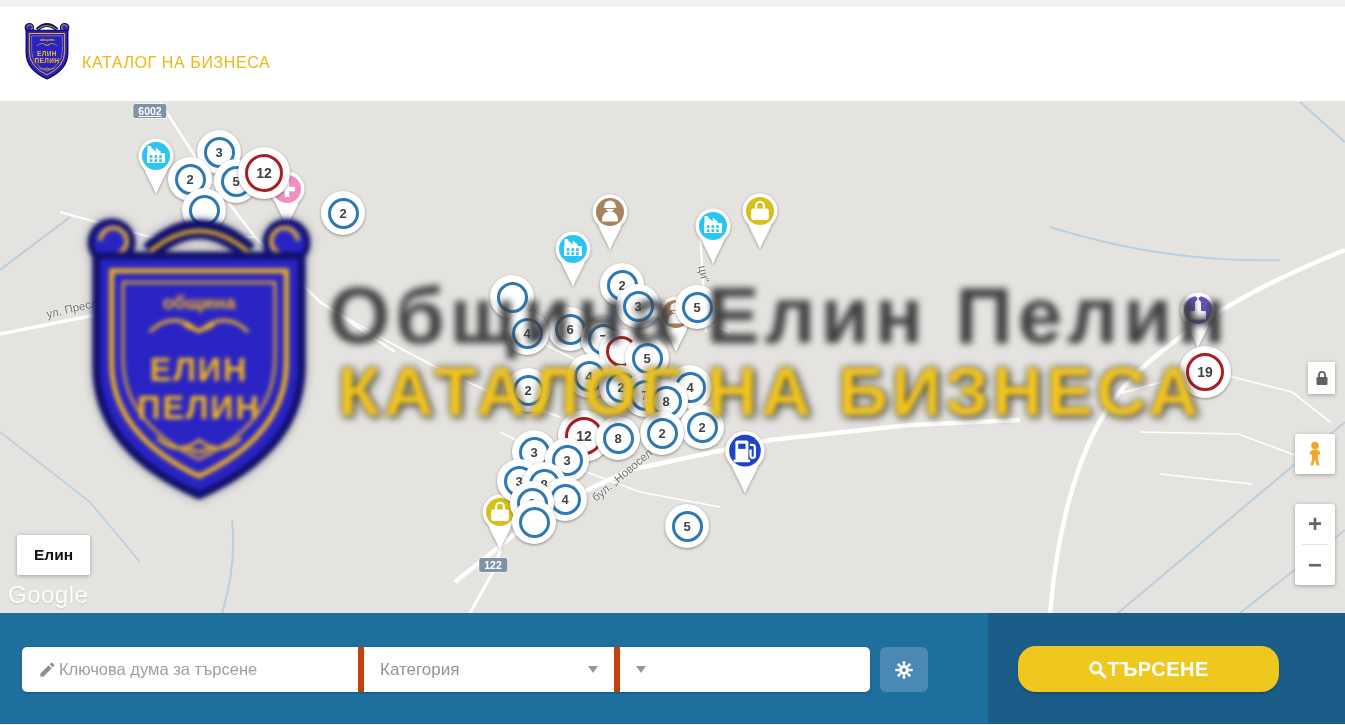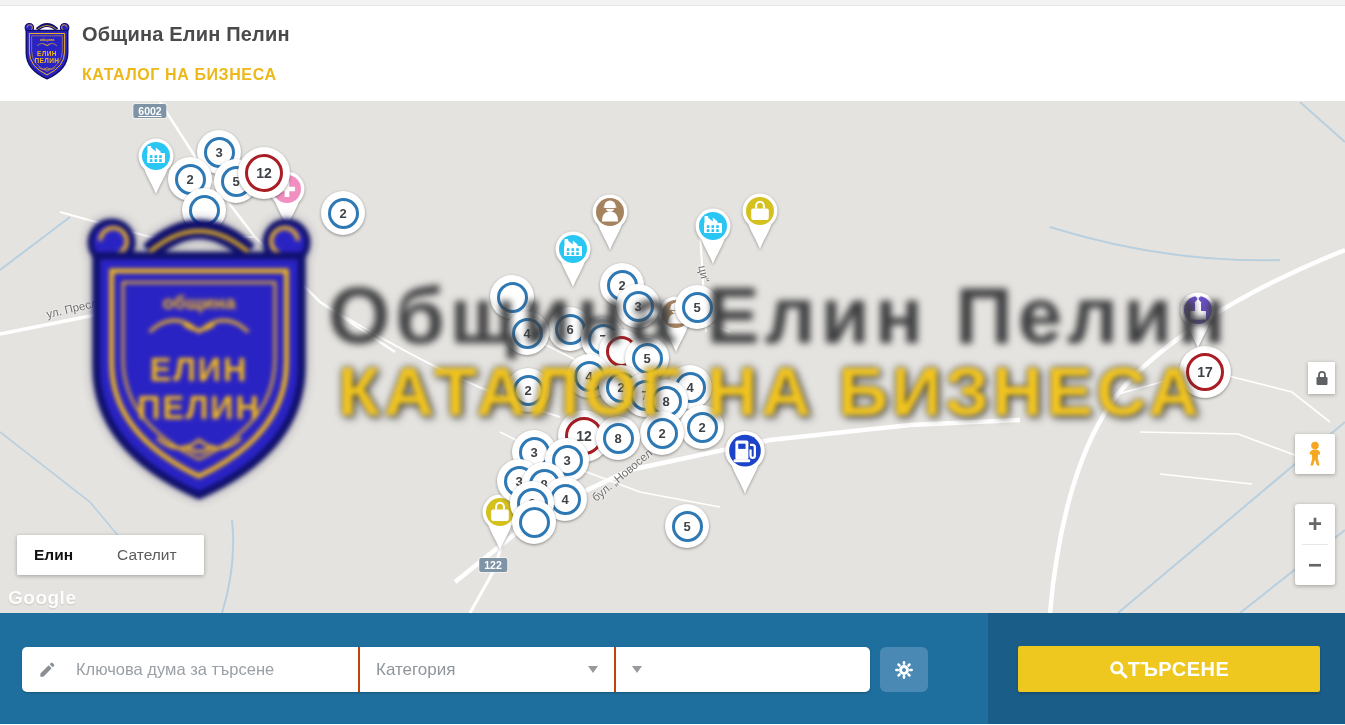--- a/index.html
+++ b/index.html
@@ -7,21 +7,21 @@
     --gear-btn-blue:#4a89b4; --brand-blue:#2a23c4; --brand-gold:#f0b81e;
   }
   *{box-sizing:border-box}
   body{margin:0;width:1345px;height:725px;overflow:hidden;background:#fff;
        font-family:"Liberation Sans",sans-serif;}
   .top-strip{height:6px;background:#f3f3f3;border-bottom:1px solid #e7e7e7}
   header{height:96px;background:#fff;display:flex;align-items:center;padding:0 24px;
          border-bottom:1px solid #e3e3e3}
   .brand{display:flex;align-items:center;gap:12px;cursor:pointer}
   .brand-title{font-size:20px;font-weight:700;color:#4a4a4c;letter-spacing:.2px}
-  .brand-subtitle{font-size:16px;font-weight:700;color:#edb817;letter-spacing:.6px;margin-top:20px}
+  .brand-subtitle{font-size:16px;font-weight:400;color:#edb817;letter-spacing:.6px;margin-top:20px}
   nav{margin-left:auto;display:flex;gap:30px;padding-right:2px}
   .nav-item{font-size:13.5px;font-weight:700;color:#3a3b3d;letter-spacing:.2px;cursor:pointer;white-space:nowrap}
 
   .map{position:relative;height:511px;background:#e5e3df;overflow:hidden}
   .roads{position:absolute;left:0;top:0}
   .street{position:absolute;font-size:11.5px;color:#6f6f6f;white-space:nowrap;
           text-shadow:0 0 2px #fff,0 0 2px #fff;transform-origin:center}
   .badge{position:absolute;background:#7f93a7;color:#fff;font-size:10.5px;font-weight:700;
          padding:1px 5px;border-radius:2px;transform:translate(-50%,-50%);
          box-shadow:0 0 0 1px rgba(255,255,255,.45)}
@@ -37,49 +37,49 @@
             color:#3e3f41;letter-spacing:5px;white-space:nowrap;filter:blur(3.5px)}
   .wm-line2{position:absolute;left:338px;top:250px;z-index:5;font-size:69px;font-weight:800;
             color:#f1c41e;letter-spacing:4px;white-space:nowrap;filter:blur(2.6px);
             text-shadow:0 0 6px rgba(30,30,30,.95),3px 3px 7px rgba(0,0,0,.55)}
 
   .maptype{position:absolute;left:17px;top:433px;display:flex;z-index:6;
            box-shadow:0 1px 4px rgba(0,0,0,.3);border-radius:2px;overflow:hidden}
   .maptype .mt{height:40px;display:flex;align-items:center;background:#fff;font-size:15.5px;cursor:pointer}
   .mt-map{font-weight:700;color:#111;padding:0 17px}
   .mt-sat{color:#5b5b5b;padding:0 27px}
-  .google{position:absolute;left:8px;bottom:4px;z-index:6;color:#fff;font-size:19px;font-weight:700;
+  .google{position:absolute;left:8px;bottom:4px;z-index:6;color:#fff;font-size:24px;font-weight:400;
           letter-spacing:.5px;opacity:.95;text-shadow:0 1px 2px rgba(0,0,0,.15)}
   .attribution{position:absolute;right:6px;bottom:3px;z-index:6;display:flex;gap:14px;
                font-size:11px;color:#3c3c3c}
   .ctl{position:absolute;background:#fff;box-shadow:0 1px 4px rgba(0,0,0,.3);z-index:6;
        display:flex;align-items:center;justify-content:center}
   .lock{left:1308px;top:260px;width:27px;height:32px}
   .pegman{left:1295px;top:332px;width:40px;height:40px;border-radius:2px;cursor:grab}
   .zoomctl{left:1295px;top:402px;width:40px;height:81px;border-radius:3px;flex-direction:column}
   .zoom-btn{width:40px;height:40px;display:flex;align-items:center;justify-content:center;
             font-size:24px;color:#666;font-weight:700;cursor:pointer}
   .zoom-div{width:26px;height:1px;background:#e6e6e6}
 
   .searchbar{position:relative;height:111px;background:var(--bar-blue)}
   .searchbar-right{position:absolute;left:988px;top:0;right:0;bottom:0;background:var(--bar-blue-dark)}
   .input-group{position:absolute;left:22px;top:34px;width:848px;height:45px;background:#fff;
                border-radius:5px;display:flex;align-items:stretch;box-shadow:0 1px 2px rgba(0,0,0,.25);z-index:2}
-  .ig-sec{display:flex;align-items:center;gap:17px;padding:0 16px}
+  .ig-sec{display:flex;align-items:center;gap:0;padding:0 16px}
   .ig-keyword{width:336px}
-  .ig-select{width:256px;border-left:2px solid #c2410c;cursor:pointer}
+  .ig-select{width:256px;border-left:6px solid #c2410c;cursor:pointer}
   .ig-keyword input{border:0;outline:0;flex:1;font-size:16.5px;font-family:inherit;color:#555;min-width:0}
   .ig-keyword input::placeholder{color:#9aa0a6}
   .ig-select span{flex:1;font-size:17px;color:#8f959b}
   .chev{width:0;height:0;border-left:5.5px solid transparent;border-right:5.5px solid transparent;
         border-top:7px solid #97999c}
   .gear-btn{position:absolute;left:880px;top:34px;width:48px;height:45px;background:var(--gear-btn-blue);
             border-radius:6px;display:flex;align-items:center;justify-content:center;cursor:pointer;z-index:2}
-  .search-btn{position:absolute;left:1018px;top:33px;width:302px;height:46px;background:var(--accent-yellow);
-              border-radius:2px;display:flex;align-items:center;justify-content:center;gap:0;cursor:pointer;
+  .search-btn{position:absolute;left:1018px;top:33px;width:261px;height:46px;background:var(--accent-yellow);
+              border-radius:18px;display:flex;align-items:center;justify-content:center;gap:0;cursor:pointer;
               box-shadow:0 2px 3px rgba(0,0,0,.2);z-index:2}
   .search-btn span{font-size:20px;font-weight:800;color:#fff;letter-spacing:.5px}
 </style>
 </head>
 <body>
 
 <div class="top-strip"></div>
 
 <header>
   <div class="brand">
@@ -93,21 +93,20 @@
     <path d="M6,22 H114 V80 Q114,124 60,148 Q6,124 6,80 Z" fill="#2a23c4" stroke="#10106e" stroke-width="4"></path>
     <path d="M14,30 H106 V78 Q106,116 60,138 Q14,116 14,78 Z" fill="none" stroke="#f0b81e" stroke-width="2.5"></path>
     <path d="M20,36 H100 V76 Q100,110 60,129 Q20,110 20,76 Z" fill="none" stroke="#f0b81e" stroke-width="1.3"></path>
     <text x="60" y="50" text-anchor="middle" font-size="10" font-weight="700" fill="#f0b81e">община</text>
     <path d="M34,62 q13,-12 26,0 q13,-12 26,0 M52,58 q8,6 16,0" stroke="#f0b81e" stroke-width="1.6" fill="none"></path>
     <text x="60" y="88" text-anchor="middle" font-size="17" font-weight="700" fill="#f0b81e" letter-spacing="1">ЕЛИН</text>
     <text x="60" y="108" text-anchor="middle" font-size="17" font-weight="700" fill="#f0b81e" letter-spacing="1">ПЕЛИН</text>
     <path d="M38,118 q11,10 22,1 q11,9 22,-1 M52,122 q8,6 16,0" stroke="#f0b81e" stroke-width="1.6" fill="none"></path>
   </svg></div>
     <div>
-      <div class="brand-title">Община Елин Пелин</div>
       <div class="brand-subtitle">КАТАЛОГ НА БИЗНЕСА</div>
     </div>
   </div>
 </header>
 
 <div class="map">
   <svg class="roads" width="1345" height="511" viewBox="0 0 1345 511">
     <g fill="none" stroke="#ffffff">
       <path d="M160,0 L205,70 L255,135 L320,200 L395,250" stroke-width="2.5"></path>
       <path d="M60,110 L150,135 L255,135" stroke-width="2"></path>
@@ -380,21 +379,21 @@
       <div class="cluster" style="height: 44px; width: 44px; left: 510px; top: 379px;">
         <div class="ring" style="height: 31px; width: 31px; border: 3px solid rgb(46, 120, 180); font-size: 13px;">3</div>
       </div>
       <div class="cluster" style="height: 44px; width: 44px; left: 512px; top: 398px;">
         <div class="ring" style="height: 31px; width: 31px; border: 3px solid rgb(46, 120, 180); font-size: 13px;"></div>
       </div>
       <div class="cluster" style="height: 44px; width: 44px; left: 665px; top: 402px;">
         <div class="ring" style="height: 31px; width: 31px; border: 3px solid rgb(46, 120, 180); font-size: 13px;">5</div>
       </div>
       <div class="cluster" style="height: 52px; width: 52px; left: 1179px; top: 244px;">
-        <div class="ring" style="height: 38px; width: 38px; border: 3px solid rgb(168, 30, 36); font-size: 14px;">17</div>
+        <div class="ring" style="height: 38px; width: 38px; border: 3px solid rgb(168, 30, 36); font-size: 14px;">19</div>
       </div>
     </div>
 
   <div class="wm-emblem" id="wm-emblem"><svg width="228" viewBox="0 0 120 152">
     <circle cx="14" cy="15" r="11" fill="#2a23c4" stroke="#10106e" stroke-width="3"></circle>
     <circle cx="106" cy="15" r="11" fill="#2a23c4" stroke="#10106e" stroke-width="3"></circle>
     <path d="M34,20 Q60,-4 86,20" fill="none" stroke="#10106e" stroke-width="10"></path>
     <path d="M34,20 Q60,-2 86,20" fill="none" stroke="#f0b81e" stroke-width="2"></path>
     <path d="M8,14 a7,7 0 1 1 9,7" fill="none" stroke="#f0b81e" stroke-width="2"></path>
     <path d="M112,14 a7,7 0 1 0 -9,7" fill="none" stroke="#f0b81e" stroke-width="2"></path>
@@ -405,21 +404,20 @@
     <path d="M34,62 q13,-12 26,0 q13,-12 26,0 M52,58 q8,6 16,0" stroke="#f0b81e" stroke-width="1.6" fill="none"></path>
     <text x="60" y="88" text-anchor="middle" font-size="17" font-weight="700" fill="#f0b81e" letter-spacing="1">ЕЛИН</text>
     <text x="60" y="108" text-anchor="middle" font-size="17" font-weight="700" fill="#f0b81e" letter-spacing="1">ПЕЛИН</text>
     <path d="M38,118 q11,10 22,1 q11,9 22,-1 M52,122 q8,6 16,0" stroke="#f0b81e" stroke-width="1.6" fill="none"></path>
   </svg></div>
   <div class="wm-line1">Община Елин Пелин</div>
   <div class="wm-line2">КАТАЛОГ НА БИЗНЕСА</div>
 
   <div class="maptype">
     <div class="mt mt-map">Елин</div>
-    <div class="mt mt-sat">Сателит</div>
   </div>
 
   <div class="google">Google</div>
 
 
   <div class="ctl lock">
     <svg width="14" viewBox="0 0 14 16">
       <rect x="1.5" y="7" width="11" height="8" rx="1.2" fill="#5f6164"></rect>
       <path d="M4,7 V4.8 a3,3 0 0 1 6,0 V7" stroke="#5f6164" stroke-width="1.8" fill="none"></path>
     </svg>

